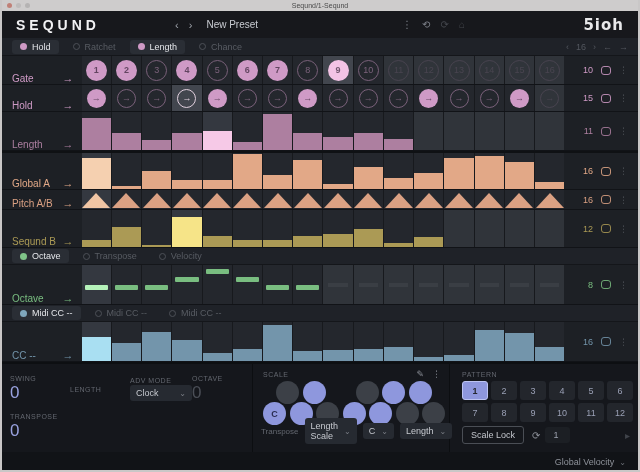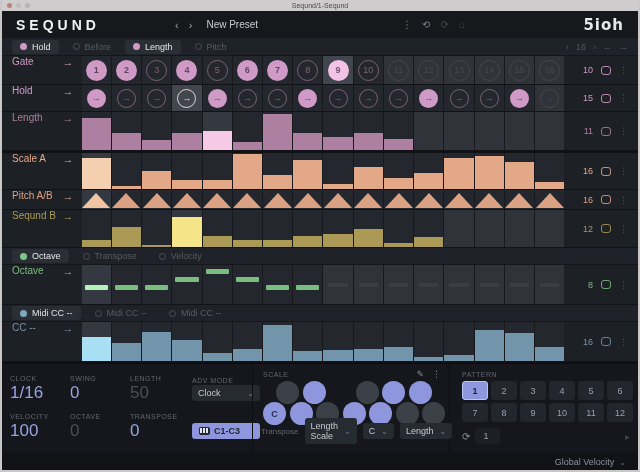--- a/index.html
+++ b/index.html
@@ -32,21 +32,21 @@
   .tab.active .tdot { border:none; }
   .tdot.pink { background:#cf9ac6; } .tdot.green { background:#7fc489; } .tdot.blue { background:#7fa7bd; }
   .tab:not(.active) .tdot.pink, .tab:not(.active) .tdot.green, .tab:not(.active) .tdot.blue { background:transparent; }
   .tab-nav { margin-left:auto; display:flex; align-items:center; gap:7px; color:#53575e; font-size:9px; }
   .sub-tabrow { height:17px; }
   
   .seq-row { display:flex; border-bottom:1px solid #111317; background:#1d2025; }
   .r-gate{height:29px} .r-hold{height:27px} .r-length{height:39px} .r-pitcha{height:37px}
   .r-prob{height:20px} .r-pitchb{height:38px} .r-oct{height:40px} .r-cc{height:40px}
   .hdiv { height:2px; background:#0f1114; }
-  .row-label { width:80px; display:flex; align-items:flex-start; padding:0 8px 0 10px; }
+  .row-label { width:80px; display:flex; align-items:flex-end; padding:0 8px 0 10px; }
   .lbl { font-size:10px; color:var(--c); }
   .arrow { margin-left:auto; color:var(--c); font-size:11px; cursor:pointer; }
   .row-grid { width:486px; display:flex; }
   .cell { flex:1; position:relative; background:#24272d; border-right:1px solid #17191d; }
   .cell:last-child { border-right:none; }
   .cell.na { background:#30343a; }
   .cell.ph { background:#343840; }
   .r-gate .cell.ph, .r-hold .cell.ph { background:#42464e; }
   .circ { position:absolute; inset:0; margin:auto; width:21px; height:21px; border-radius:50%;
           display:flex; align-items:center; justify-content:center; font-size:9px; }
@@ -138,29 +138,29 @@
     <span class="brand">5ioh</span>
   </div>
 
   <div class="tabrow">
     <div class="tab active">
       <span class="tdot pink"></span>
       <span>Hold</span>
     </div>
     <div class="tab">
       <span class="tdot"></span>
-      <span>Before</span>
+      <span>Ratchet</span>
     </div>
     <div class="tab active">
       <span class="tdot pink"></span>
       <span>Length</span>
     </div>
     <div class="tab">
       <span class="tdot"></span>
-      <span>Pitch</span>
+      <span>Chance</span>
     </div>
     <div class="tab-nav">
       <span>‹</span>
       <span>16</span>
       <span>›</span>
       <span>←</span>
       <span>→</span>
     </div>
   </div>
 
@@ -337,21 +337,21 @@
       <span class="cnt">11</span>
       <span class="sq-ico"></span>
       <span class="dots">⋮</span>
     </div>
   </div>
 
   <div class="hdiv"></div>
 
   <div class="seq-row r-pitcha" style="--c: #e2a887; --b: #f5d0b0;">
     <div class="row-label">
-      <span class="lbl">Scale A</span>
+      <span class="lbl">Global A</span>
       <span class="arrow">→</span>
     </div>
     <div class="row-grid">
         <div class="cell ph">
           <div class="bar" style="height: 85%;"></div>
         </div>
         <div class="cell">
           <div class="bar" style="height: 8%;"></div>
         </div>
         <div class="cell">
@@ -670,60 +670,40 @@
     <div class="row-info">
       <span class="cnt">16</span>
       <span class="sq-ico"></span>
       <span class="dots">⋮</span>
     </div>
   </div>
 
   <div class="panel">
     <div class="p-left">
       <div class="param">
-        <span class="p-lab">CLOCK</span>
-        <span class="p-val">1/16</span>
-      </div>
-      <div class="param">
         <span class="p-lab">SWING</span>
         <span class="p-val">0</span>
       </div>
       <div class="param">
         <span class="p-lab">LENGTH</span>
-        <span class="p-val dim">50</span>
       </div>
       <div class="param">
         <span class="p-lab">ADV MODE</span>
         <span class="dd">
           <span>Clock</span>
           <span class="car">⌄</span>
         </span>
       </div>
       <div class="param">
-        <span class="p-lab">VELOCITY</span>
-        <span class="p-val">100</span>
-      </div>
-      <div class="param">
         <span class="p-lab">OCTAVE</span>
         <span class="p-val dim">0</span>
       </div>
       <div class="param">
         <span class="p-lab">TRANSPOSE</span>
         <span class="p-val">0</span>
-      </div>
-      <div class="param">
-        <span class="p-lab">&nbsp;</span>
-        <span class="accent-btn">
-          <span class="kbd-ico">
-              <i></i>
-              <i></i>
-              <i></i>
-            </span>
-          <span>C1-C3</span>
-        </span>
       </div>
     </div>
     <div class="vdiv"></div>
 
     <div class="p-scale">
       <span class="p-lab">SCALE</span>
       <div class="scale-icons">
         <span>✎</span>
         <span>⋮</span>
       </div>
@@ -769,20 +749,21 @@
           <div class="pat-btn">5</div>
           <div class="pat-btn">6</div>
           <div class="pat-btn">7</div>
           <div class="pat-btn">8</div>
           <div class="pat-btn">9</div>
           <div class="pat-btn">10</div>
           <div class="pat-btn">11</div>
           <div class="pat-btn">12</div>
         </div>
       <div class="pat-ctrl">
+        <span class="ghost-btn">Scale Lock</span>
         <span class="loop-grp">
           <span>⟳</span>
           <span class="loop-val">1</span>
         </span>
         <span class="dim-ico">▸</span>
       </div>
     </div>
   </div>
 
   <div class="footer">

